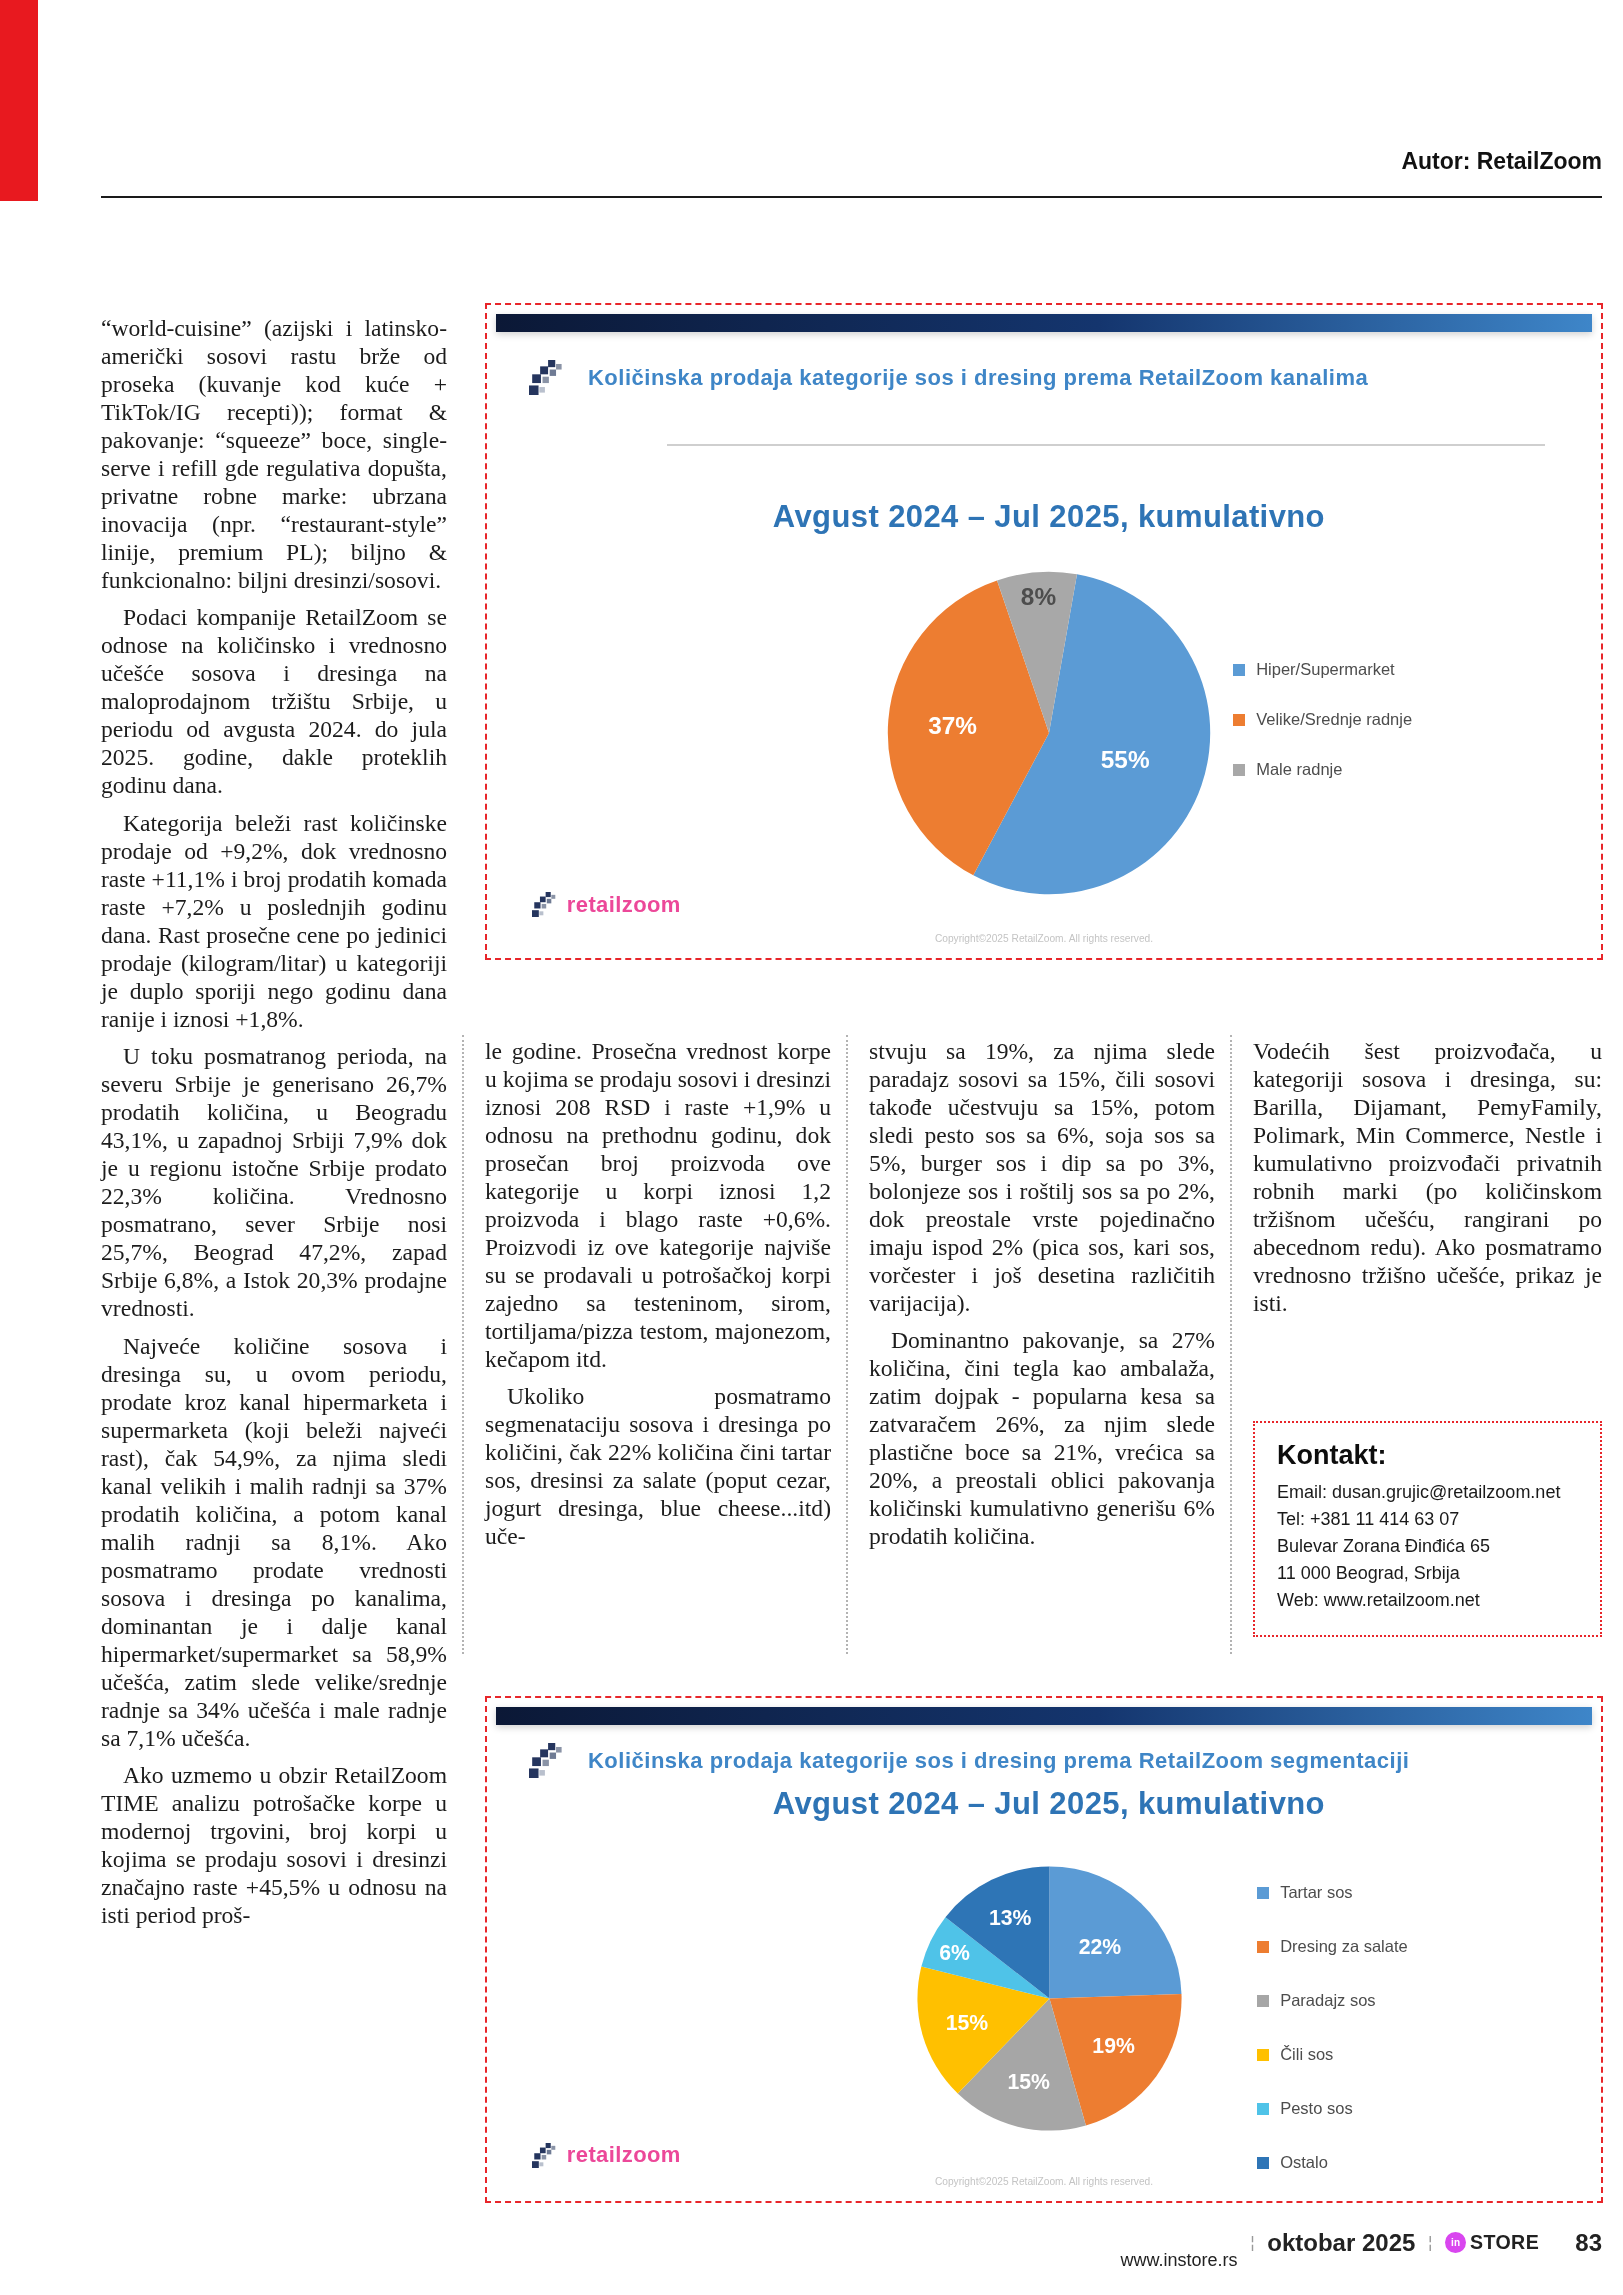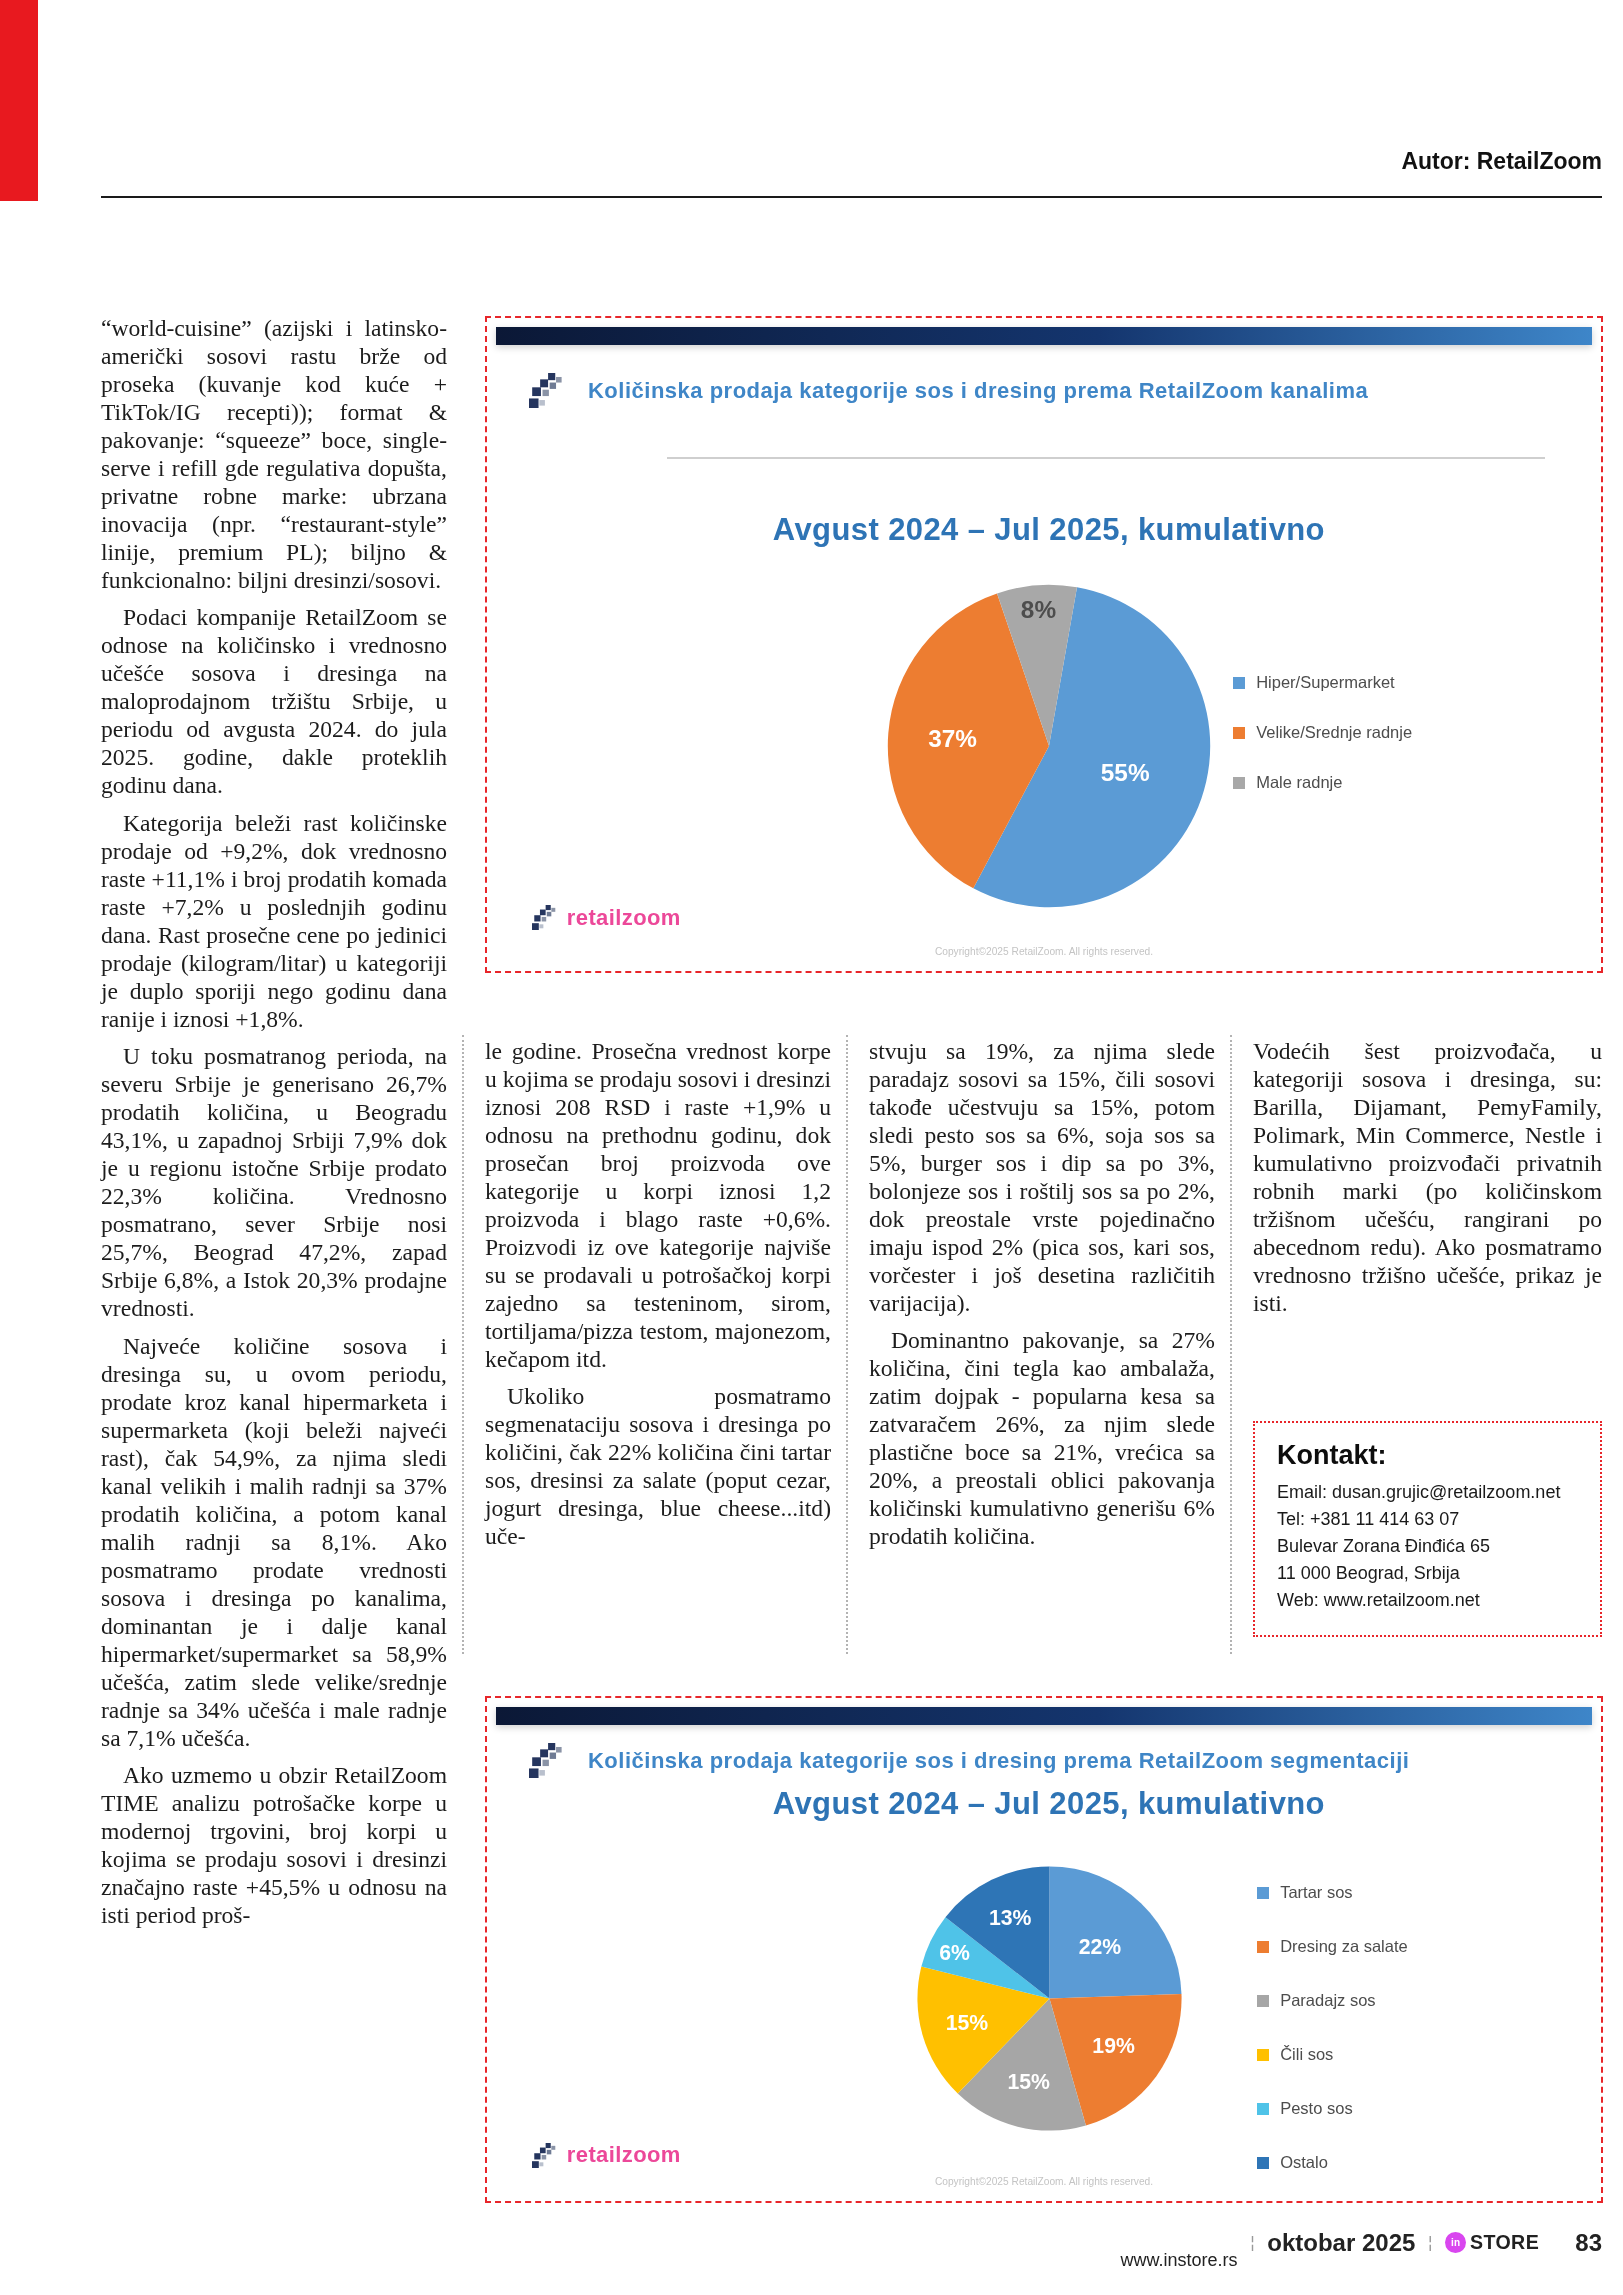--- a/index.html
+++ b/index.html
@@ -17,21 +17,21 @@
   .col { position:absolute; width:346px; font-size:23.6px; line-height:28px; text-align:justify; hyphens:auto; }
   .col1 { left:101px; top:314px; }
   .col2 { left:485px;  top:1037px; }
   .col3 { left:869px; top:1037px; }
   .col4 { left:1253px; top:1037px; width:349px; }
   .para + .para { margin-top:9.4px; text-indent:22px; }
   .sep { position:absolute; top:1035px; height:619px; border-left:2.4px dotted #b3b3b3; }
   .sep1 { left:462px; } .sep2 { left:846px; } .sep3 { left:1230px; }
   
   .chart-box { position:absolute; left:485px; width:1118px; border:2.4px dashed #e8252a; background:#fff; }
-  .chart1 { top:316px;  height:657px; }
+  .chart1 { top:303px;  height:657px; }
   .chart2 { top:1696px; height:507px; }
   .chart-card { position:absolute; inset:9.4px; background:#fff; font-family:"Liberation Sans",sans-serif; }
   .chart-topbar { position:absolute; left:0; right:0; top:0; height:17.3px;
                   background:linear-gradient(90deg,#0b1836 0%,#14356e 55%,#3e86c9 100%);
                   box-shadow:0 2.4px 7.9px rgba(0,0,0,.18); }
   .titlerow { position:absolute; left:33px; right:31px; display:flex; align-items:center; gap:23.6px; }
   .chart1 .titlerow { top:46px; } .chart2 .titlerow { top:36px; }
   .rz-icon { display:inline-block; width:35px; height:35px; flex:0 0 35px; }
   .rz-logo .rz-icon { width:25px; height:25px; flex:0 0 25px; }
   .chart-title { font-size:22px; font-weight:600; letter-spacing:0.5px; color:#3f86c7; }

